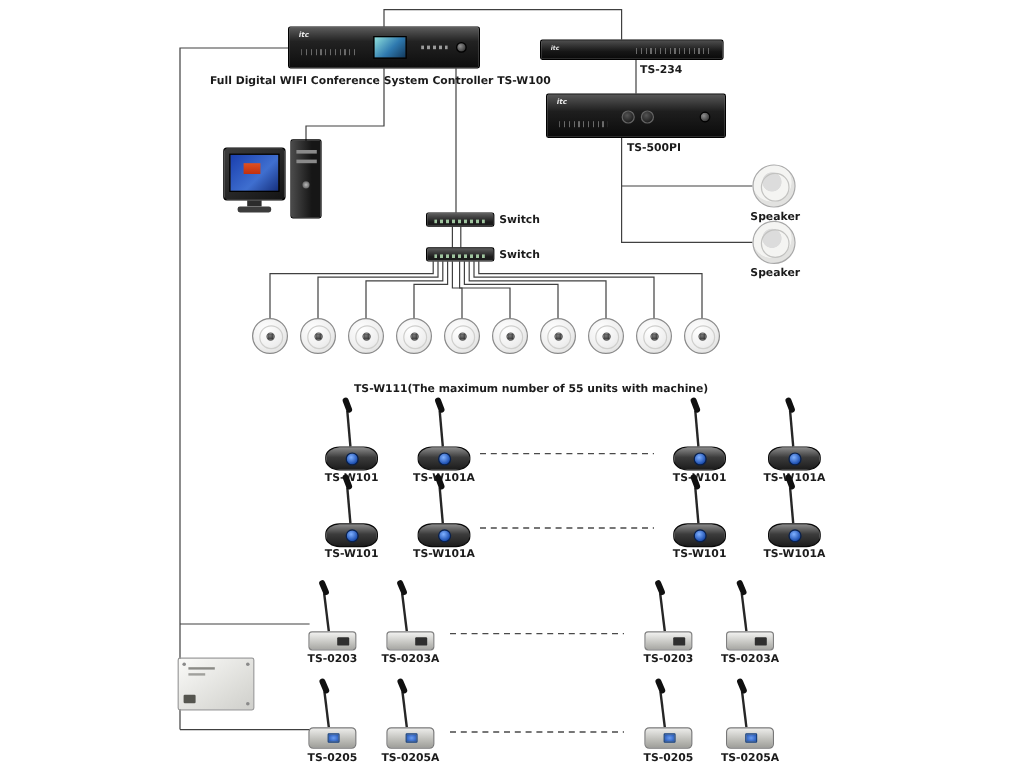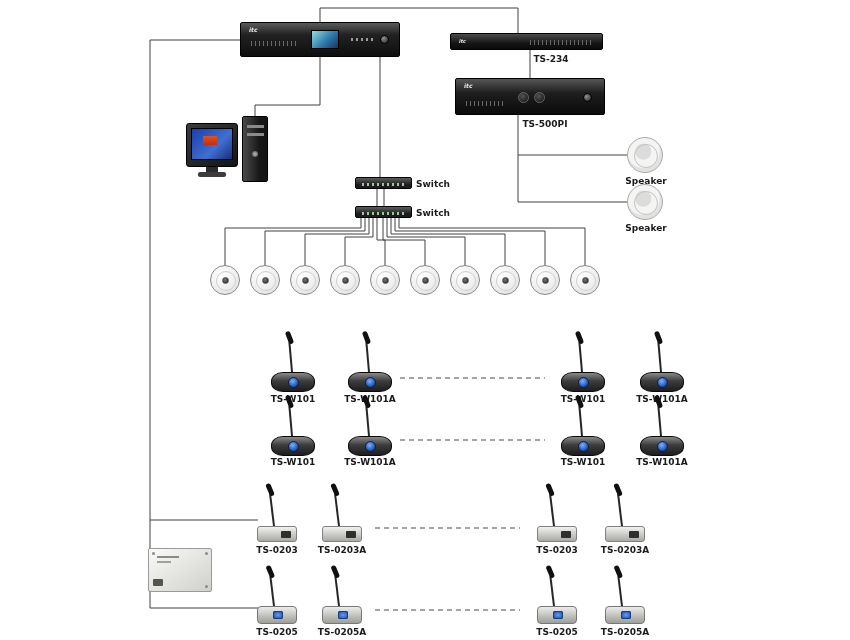--- a/index.html
+++ b/index.html
@@ -163,20 +163,21 @@
     </g>
   </svg>
 
   <div class="rack" style="left:240px;top:22px;width:160px;height:35px;background:linear-gradient(180deg,#5a5a5a,#222 35%,#0e0e0e);">
     <span class="brand">itc</span>
     <div class="ctrl-screen"></div>
     <div class="knob" style="right:10px;top:12px;"></div>
     <div class="dotrow" style="right:26px;top:15px;"></div>
     <div class="vents" style="left:10px;top:18px;width:45px;"></div>
   </div>
+  <div class="lbl title" style="left:317px;top:63px;">Full Digital WIFI Conference System Controller TS-W100</div>
 
   <div class="rack" style="left:450px;top:33px;width:153px;height:17px;background:linear-gradient(180deg,#4c4c4c,#161616 60%,#0a0a0a);">
     <span class="brand" style="font-size:5px;top:5px;">itc</span>
     <div class="vents" style="right:10px;top:6px;width:62px;"></div>
   </div>
   <div class="lbl" style="left:551px;top:54px;">TS-234</div>
 
   <div class="rack" style="left:455px;top:78px;width:150px;height:37px;background:linear-gradient(180deg,#565656,#1e1e1e 40%,#0b0b0b);">
     <span class="brand">itc</span>
     <div class="meter" style="left:62px;top:13px;"></div>
@@ -231,20 +232,21 @@
     </div>
   <div class="ceil" style="left:490px;top:265px;">
       <i></i>
     </div>
   <div class="ceil" style="left:530px;top:265px;">
       <i></i>
     </div>
   <div class="ceil" style="left:570px;top:265px;">
       <i></i>
     </div>
+  <div class="lbl la" style="left:295px;top:320px;">TS-W111(The maximum number of 55 units with machine)</div>
 
   <div class="mic" style="left:261px;top:338px;">
     <div class="neck" style="left:30px;top:4px;height:30px;transform:rotate(-5deg);">
         <i class="cap"></i>
       </div>
     <div class="baseW">
         <i class="scrB"></i>
       </div>
   </div>
   <div class="mic" style="left:338px;top:338px;">

